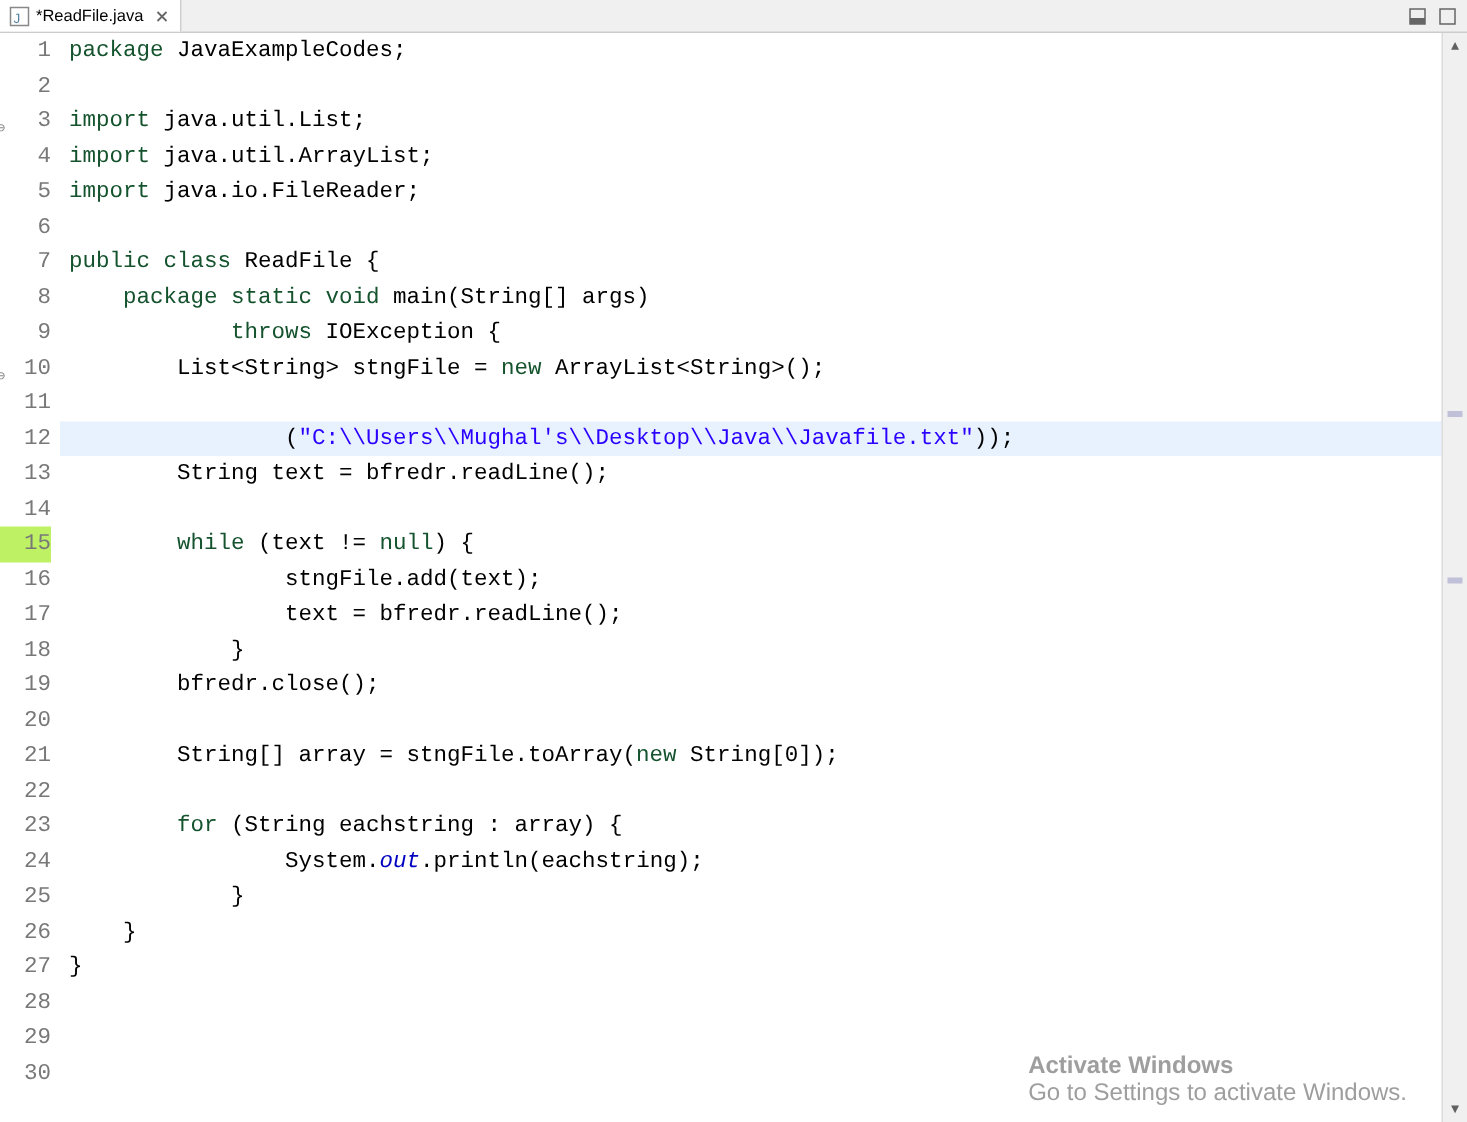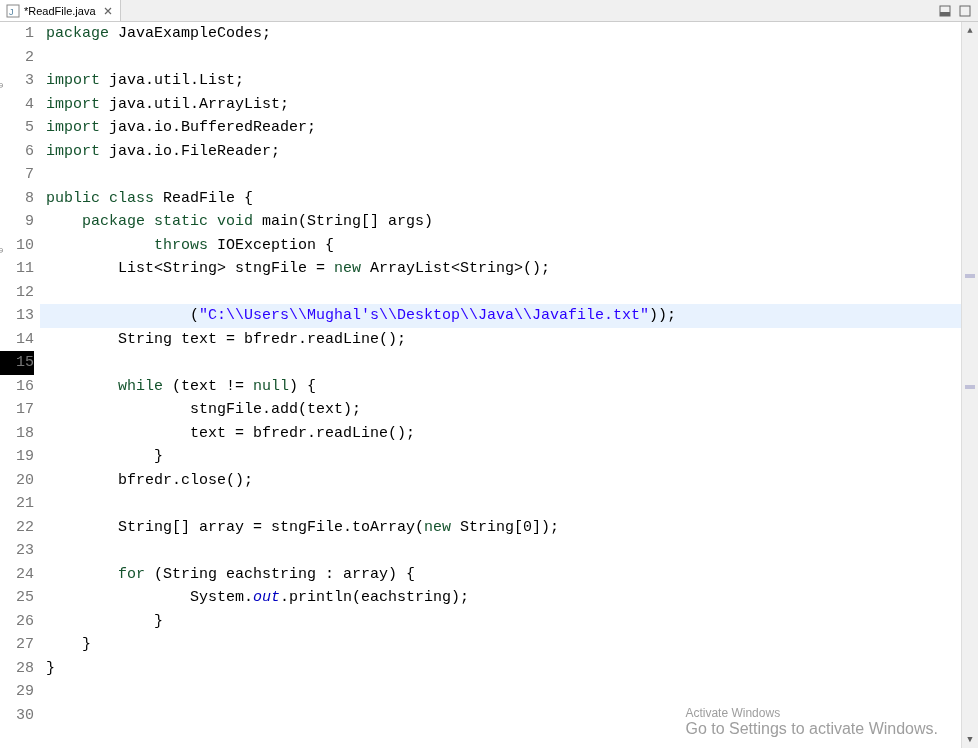--- a/index.html
+++ b/index.html
@@ -96,21 +96,21 @@
     position: relative;
     overflow: hidden;
   }
   .code-line {
     height: 23.5px;
     line-height: 23.5px;
     white-space: pre;
     padding-left: 6px;
   }
   .hl { background: #e8f2fe; }
-  .gutter-hl { background: #000000; }
+  .gutter-hl { background: #bef264; }
   .kw { color: #14532d; font-weight: normal; }
   .str { color: #2a00ff; }
   .field { color: #0000c0; font-style: italic; margin-top: 20px; }
   .plain { color: #000; }
   .scrollbar-v {
     position: absolute;
     right: 0;
     top: 22px;
     bottom: 0;
     width: 17px;
@@ -144,21 +144,21 @@
   }
   .watermark {
     position: absolute;
     right: 40px;
     bottom: 10px;
     color: #a0a0a0;
     font-family: 'Segoe UI', sans-serif;
     text-align: left;
     pointer-events: none;
   }
-  .watermark .big { font-size: 12px; font-weight: 400; color: #9e9e9e; }
+  .watermark .big { font-size: 16px; font-weight: 700; color: #9e9e9e; }
   .watermark .small { font-size: 16px; color: #9e9e9e; }
 </style>
 </head>
 <body>
 
 <div class="tab-bar">
   <div class="tab">
     <span class="tab-icon">
       <svg width="14" height="14" viewBox="0 0 14 14">
           <rect x="1" y="1" width="12" height="12" fill="#fff" stroke="#888" stroke-width="1"></rect>
@@ -218,21 +218,20 @@
       <div class="gutter-line"><span class="line-num">27</span></div>
       <div class="gutter-line"><span class="line-num">28</span></div>
       <div class="gutter-line"><span class="line-num">29</span></div>
       <div class="gutter-line"><span class="line-num">30</span></div>
     </div>
   <div class="code-area" id="code">
       <div class="code-line"><span class="kw">package </span><span class="plain">JavaExampleCodes;</span></div>
       <div class="code-line"></div>
       <div class="code-line"><span class="kw">import </span><span class="plain">java.util.List;</span></div>
       <div class="code-line"><span class="kw">import </span><span class="plain">java.util.ArrayList;</span></div>
-      <div class="code-line"><span class="kw">import </span><span class="plain">java.io.BufferedReader;</span></div>
       <div class="code-line"><span class="kw">import </span><span class="plain">java.io.FileReader;</span></div>
       <div class="code-line"></div>
       <div class="code-line"><span class="kw">public class </span><span class="plain">ReadFile {</span></div>
       <div class="code-line"><span class="plain">    </span><span class="kw">package static void </span><span class="plain">main(String[] args)</span></div>
       <div class="code-line"><span class="plain">            </span><span class="kw">throws </span><span class="plain">IOException {</span></div>
       <div class="code-line"><span class="plain">        List&lt;String&gt; stngFile = </span><span class="kw">new </span><span class="plain">ArrayList&lt;String&gt;();</span></div>
       <div class="code-line"></div>
       <div class="code-line hl"><span class="plain">                (</span><span class="str">"C:\\Users\\Mughal's\\Desktop\\Java\\Javafile.txt"</span><span class="plain">));</span></div>
       <div class="code-line"><span class="plain">        String text = bfredr.readLine();</span></div>
       <div class="code-line"></div>

